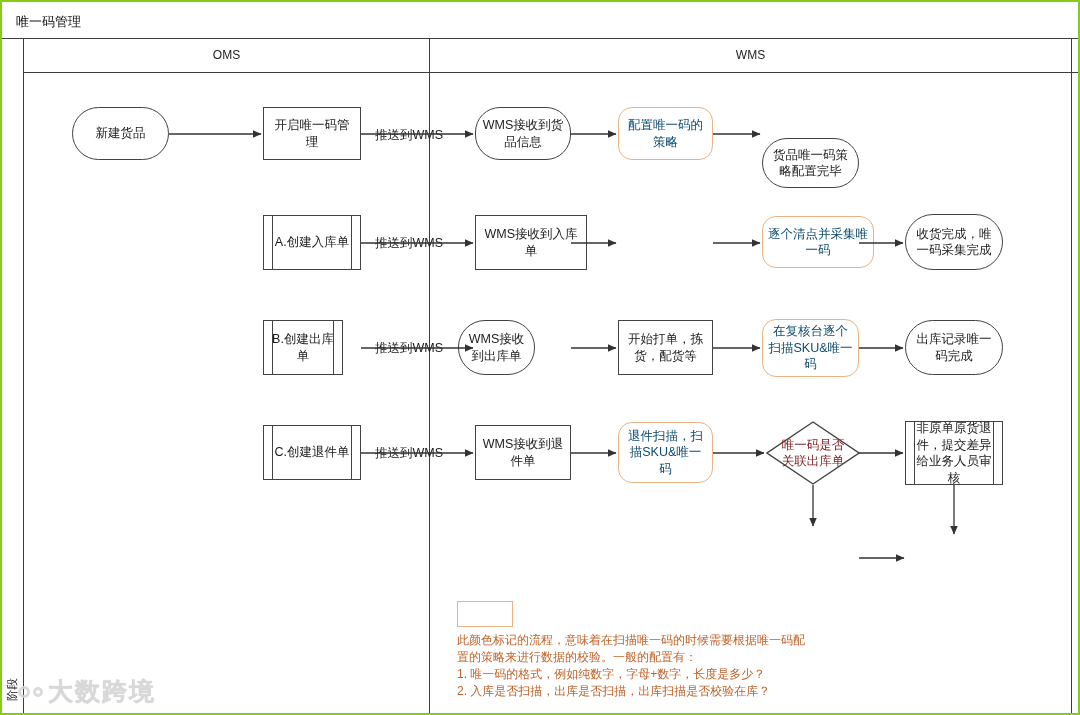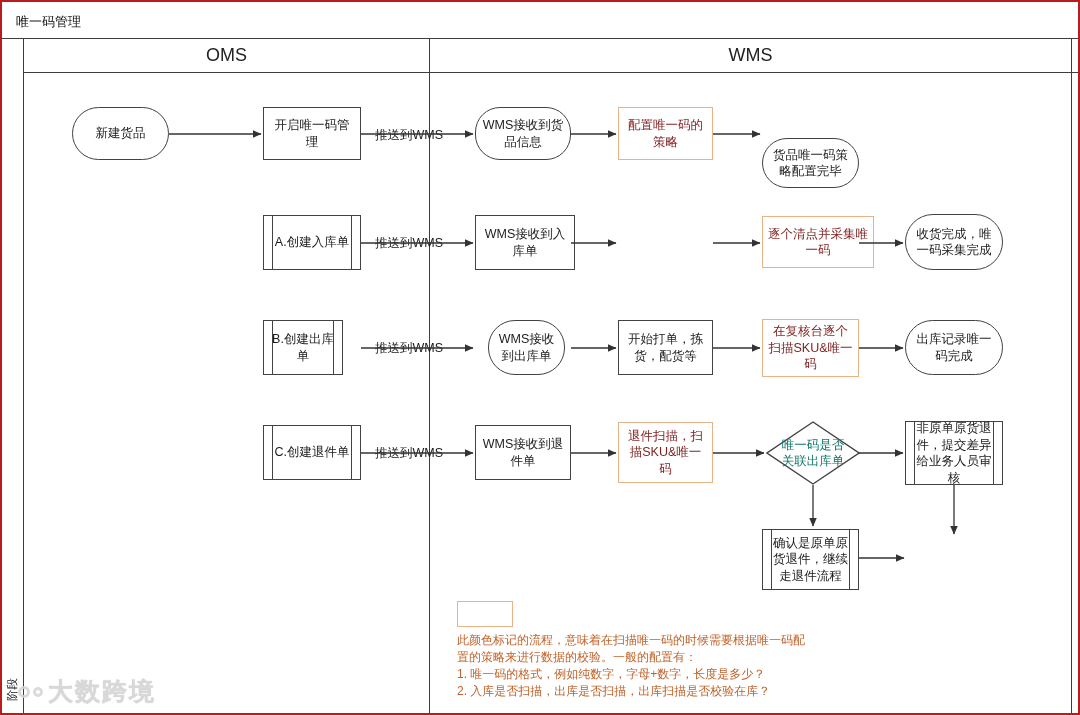--- a/index.html
+++ b/index.html
@@ -1,45 +1,45 @@
 <!DOCTYPE html>
 <html><head>
 <meta charset="utf-8">
 <style>
   html,body { margin:0; padding:0; background:#ffffff; font-family:"Liberation Sans","DejaVu Sans",sans-serif; }
   #canvas {
     position:relative; width:1080px; height:715px; box-sizing:border-box;
-    border:2px solid #b91c1c; background:#ffffff; overflow:hidden;
+    border:2px solid #84cc16; background:#ffffff; overflow:hidden;
     color:#1a1a1a;
     text-decoration:underline;
   }
   .title { position:absolute; left:14px; top:11px; font-size:13px; color:#111; }
   
   .hl { position:absolute; height:1px; background:#3d3d3d; }
   .vl { position:absolute; width:1px; background:#3d3d3d; }
-  .lane-header { position:absolute; top:36px; height:34px; display:flex; align-items:center; justify-content:center; font-size:18px; color:#222; }
+  .lane-header { position:absolute; top:36px; height:34px; display:flex; align-items:center; justify-content:center; font-size:12px; color:#222; }
   .phase-label { position:absolute; left:-10px; top:680px; width:40px; text-align:center; transform:rotate(-90deg); font-size:11.5px; color:#222; }
   
   .node {
     position:absolute; box-sizing:border-box; background:#fff;
     border:1.4px solid #424242; display:flex; align-items:center; justify-content:center;
     text-align:center; font-size:12.5px; line-height:1.32; color:#1c1c1c; padding:2px 5px;
   }
   .terminator { border-radius:30px; }
   .pill-sm { border-radius:22px; }
-  .orange { border-color:#E9B388; color:#7f1d1d; }
+  .orange { border-color:#E9B388; color:#0c4a6e;border-radius:14px; }
   .predef::before, .predef::after {
     content:""; position:absolute; top:0; bottom:0; width:0;
     border-left:1.4px solid #424242;
   }
   .predef::before { left:8px; }
   .predef::after { right:8px; }
   .diamond-wrap { position:absolute; }
   .diamond-wrap svg { position:absolute; left:0; top:0; }
-  .diamond-label { position:absolute; inset:0; display:flex; align-items:center; justify-content:center; text-align:center; font-size:12.5px; line-height:1.32; color:#0f766e; padding:4px 10px; }
+  .diamond-label { position:absolute; inset:0; display:flex; align-items:center; justify-content:center; text-align:center; font-size:12.5px; line-height:1.32; color:#7f1d1d; padding:4px 10px; }
   .push-label { position:absolute; width:84px; text-align:left; font-size:12.5px; color:#1c1c1c; }
   
   #arrows { position:absolute; left:0; top:0; pointer-events:none; }
   
   .legend-swatch { position:absolute; left:455px; top:599px; width:56px; height:26px; box-sizing:border-box; border:1.4px solid #E9B388; background:#fff; }
   .legend-text { position:absolute; left:455px; top:630px; width:420px; font-size:12px; line-height:17px; color:#C0632B; }
   
   .watermark { position:absolute; left:16px; top:673px; display:flex; align-items:center; gap:5px; opacity:0.85; }
   .wm-circ { display:inline-block; width:12px; height:12px; border:3px solid #d4d4d4; border-radius:50%; box-sizing:border-box; }
   .wm-circ.small { width:10px; height:10px; margin-left:-2px; }
@@ -64,45 +64,44 @@
 
   <div class="node terminator" style="left:70px; top:105px; width:97px; height:53px;">新建货品</div>
   <div class="node" style="left:261px; top:105px; width:98px; height:53px;">开启唯一码管理</div>
   <div class="push-label" style="left:373px; top:125px;">推送到WMS</div>
   <div class="node" style="left:473px; top:105px; width:96px; height:53px;border-radius:25px;">WMS接收到货品信息</div>
   <div class="node orange" style="left:616px; top:105px; width:95px; height:53px;">配置唯一码的策略</div>
   <div class="node terminator" style="left:760px; top:112px; width:97px; height:50px;margin-top:24px;">货品唯一码策略配置完毕</div>
 
   <div class="node predef" style="left:261px; top:213px; width:98px; height:55px;">A.创建入库单</div>
   <div class="push-label" style="left:373px; top:233px;">推送到WMS</div>
-  <div class="node" style="left:473px; top:213px; width:100px; height:55px;">WMS接收到入库单</div>
+  <div class="node" style="left:473px; top:213px; width:112px; height:55px;">WMS接收到入库单</div>
   <div class="node orange" style="left:760px; top:214px; width:112px; height:52px;">逐个清点并采集唯一码</div>
   <div class="node terminator" style="left:903px; top:212px; width:98px; height:56px;">收货完成，唯一码采集完成</div>
 
   <div class="node predef" style="left:261px; top:318px; width:80px; height:55px;">B.创建出库单</div>
   <div class="push-label" style="left:373px; top:338px;">推送到WMS</div>
-  <div class="node" style="left:486px; top:318px; width:77px; height:55px;border-radius:27px;">WMS接收到出库单</div>
+  <div class="node" style="left:456px; top:318px; width:77px; height:55px;border-radius:27px;">WMS接收到出库单</div>
   <div class="node" style="left:616px; top:318px; width:95px; height:55px;">开始打单，拣货，配货等</div>
   <div class="node orange" style="left:760px; top:317px; width:97px; height:58px;">在复核台逐个扫描SKU&amp;唯一码</div>
   <div class="node terminator" style="left:903px; top:318px; width:98px; height:55px;">出库记录唯一码完成</div>
 
   <div class="node predef" style="left:261px; top:423px; width:98px; height:55px;">C.创建退件单</div>
   <div class="push-label" style="left:373px; top:443px;">推送到WMS</div>
   <div class="node" style="left:473px; top:423px; width:96px; height:55px;">WMS接收到退件单</div>
   <div class="node orange" style="left:616px; top:420px; width:95px; height:61px;">退件扫描，扫描SKU&amp;唯一码</div>
 
   <div class="diamond-wrap" style="left:764px; top:419px; width:94px; height:64px;">
     <svg width="94" height="64" viewBox="0 0 94 64">
       <polygon points="47,1 93,32 47,63 1,32" fill="#ffffff" stroke="#424242" stroke-width="1.4"></polygon>
     </svg>
     <div class="diamond-label">唯一码是否关联出库单</div>
   </div>
 
   <div class="node predef" style="left:903px; top:419px; width:98px; height:64px;">非原单原货退件，提交差异给业务人员审核</div>
-  <div class="node predef" style="left:760px; top:527px; width:97px; height:61px;">确认是原单原货退件，继续走退件流程</div>
 
   <svg id="arrows" width="1080" height="715">
     <defs>
       <marker id="ah" markerWidth="10" markerHeight="8" refX="8.5" refY="4" orient="auto" markerUnits="userSpaceOnUse">
         <path d="M0,0 L9,4 L0,8 z" fill="#333333"></path>
       </marker>
     </defs>
     <g stroke="#333333" stroke-width="1.3" fill="none">
 
       <line x1="167" y1="132" x2="259" y2="132" marker-end="url(#ah)"></line>

